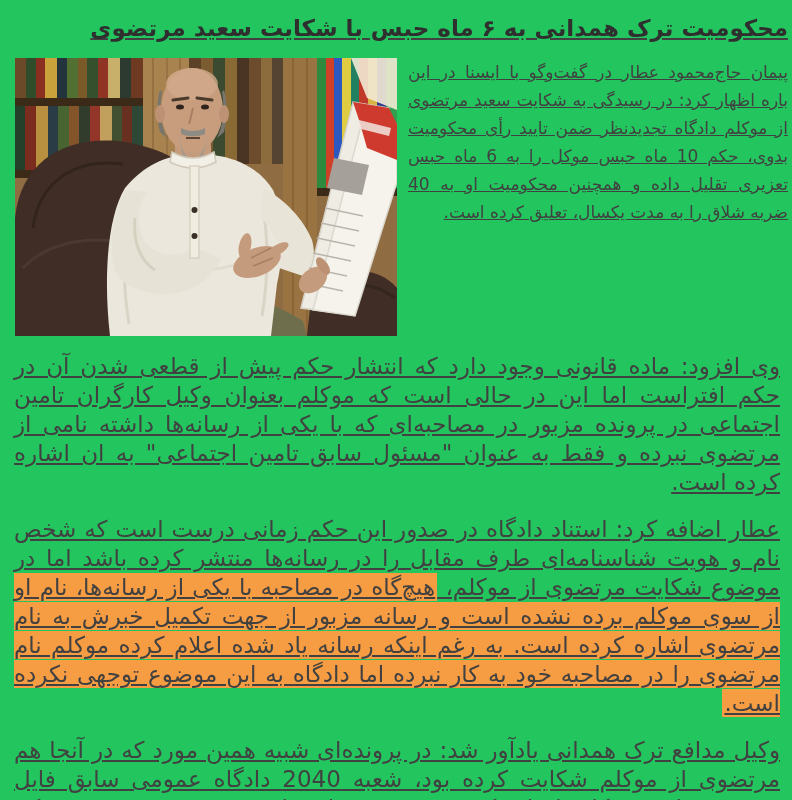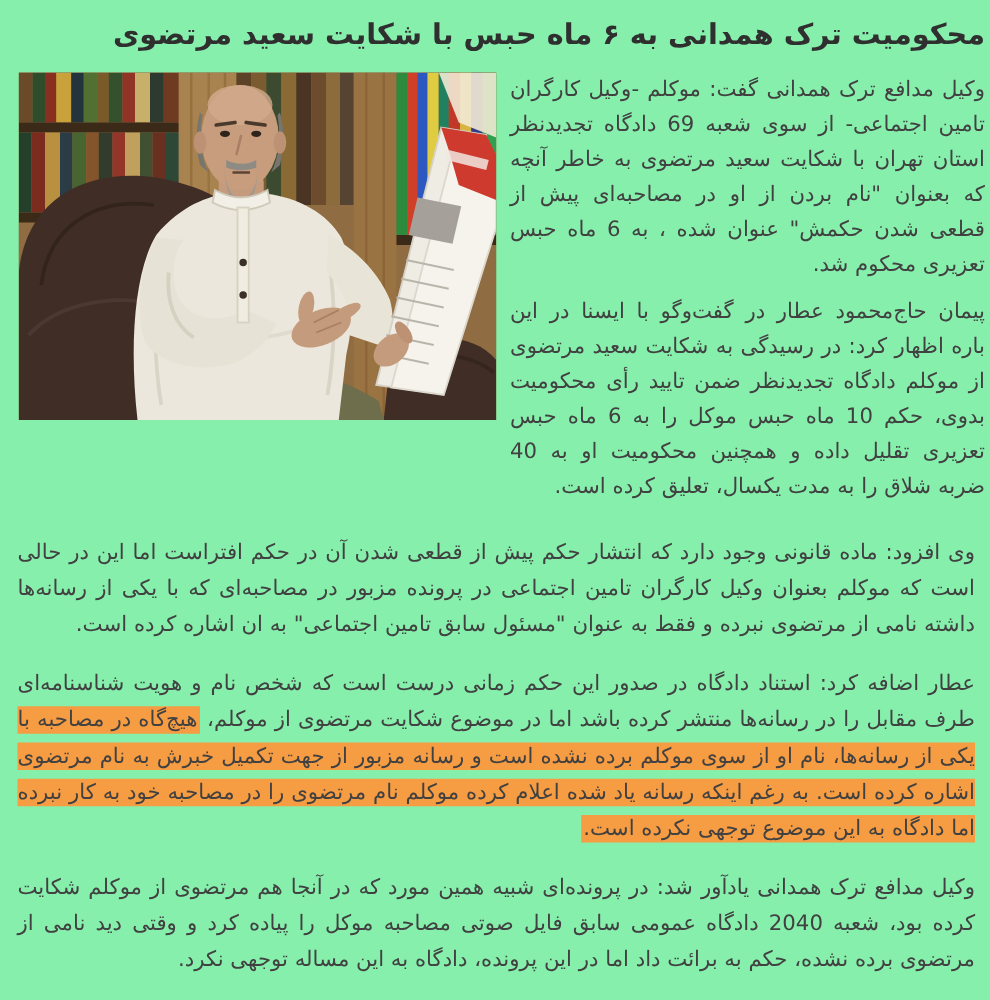--- a/index.html
+++ b/index.html
@@ -1,22 +1,23 @@
 <!DOCTYPE html>
 <html lang="fa" dir="rtl" style="--highlight: #F69C42; --body-text: #414141; --headline-text: #2F2F2F;"><head>
 <meta charset="utf-8">
 <style>
   html,body{margin:0;padding:0;background:#ffffff;}
   .page{
-    width:792px;height:800px;overflow:hidden;background:#86efac;
+    width:792px;height:800px;overflow:hidden;background:#22c55e;
     direction:rtl;
     font-family:"DejaVu Sans","Liberation Sans",sans-serif;
     color:var(--body-text,#414141);
     box-sizing:border-box;
     padding:8px 2px 14px 0;
+    text-decoration:underline;
   }
   h1.headline{
     margin:4px 2px 14px 10px;
     font-size:23px;line-height:32px;font-weight:bold;
     color:var(--headline-text,#2f2f2f);
     text-align:right;
   }
   .top-row{
     direction:ltr;
     display:flex;align-items:flex-start;gap:11px;
@@ -30,21 +31,21 @@
   .col{
     flex:1;direction:rtl;
   }
   .col p{
     margin:0 0 9px 0;
     font-size:17px;line-height:28px;
     text-align:justify;
   }
   p.full{
     margin:0 10px 18px 14px;
-    font-size:17px;line-height:29px;
+    font-size:23px;line-height:29px;
     text-align:justify;
   }
   mark.hl{
     background:var(--highlight,#f69c42);
     color:inherit;padding:1px 2px;
   }
 </style>
 </head>
 <body>
 
@@ -203,21 +204,20 @@
 
           <g>
             <ellipse cx="298" cy="222" rx="16" ry="11" fill="#c49b7c" transform="rotate(-40 298 222)"></ellipse>
             <ellipse cx="308" cy="208" rx="5" ry="10" fill="#bd9274" transform="rotate(-35 308 208)"></ellipse>
           </g>
         </g>
       </svg>
     </figure>
 
     <div class="col">
-      <p>وکیل مدافع ترک همدانی گفت: موکلم -وکیل کارگران تامین اجتماعی- از سوی شعبه 69 دادگاه تجدیدنظر استان تهران با شکایت سعید مرتضوی به خاطر آنچه که بعنوان "نام بردن از او در مصاحبه‌ای پیش از قطعی شدن حکمش" عنوان شده ، به 6 ماه حبس تعزیری محکوم شد.</p>
       <p>پیمان حاج‌محمود عطار در گفت‌وگو با ایسنا در این باره اظهار کرد: در رسیدگی به شکایت سعید مرتضوی از موکلم دادگاه تجدیدنظر ضمن تایید رأی محکومیت بدوی، حکم 10 ماه حبس موکل را به 6 ماه حبس تعزیری تقلیل داده  و همچنین محکومیت او به 40 ضربه شلاق را به مدت یکسال، تعلیق کرده است.</p>
     </div>
   </div>
 
   <p class="full">وی افزود: ماده قانونی وجود دارد که انتشار حکم پیش از قطعی شدن آن در حکم افتراست اما این در حالی است که موکلم بعنوان وکیل کارگران تامین اجتماعی در پرونده مزبور در مصاحبه‌ای که با یکی از رسانه‌ها داشته نامی از مرتضوی نبرده و فقط به عنوان "مسئول سابق تامین اجتماعی" به ان  اشاره کرده است.</p>
 
   <p class="full"><span>عطار اضافه کرد: استناد دادگاه در صدور این حکم زمانی درست است که شخص نام و هویت شناسنامه‌ای طرف مقابل را در رسانه‌ها منتشر کرده باشد اما در موضوع شکایت مرتضوی از موکلم، </span><mark class="hl">هیچ‌گاه در مصاحبه با یکی از رسانه‌ها، نام او از سوی موکلم برده نشده است و رسانه مزبور از جهت تکمیل خبرش به نام مرتضوی اشاره کرده است. به رغم اینکه رسانه یاد شده اعلام کرده موکلم نام مرتضوی را در مصاحبه خود به کار نبرده اما دادگاه به این موضوع توجهی نکرده است.</mark></p>
 
   <p class="full">وکیل مدافع ترک همدانی یادآور شد:  در پرونده‌ای شبیه همین مورد که در آنجا هم مرتضوی از موکلم شکایت کرده بود، شعبه 2040 دادگاه عمومی سابق فایل صوتی مصاحبه موکل را پیاده کرد و وقتی دید نامی از مرتضوی برده نشده، حکم به برائت داد اما در این پرونده، دادگاه به این مساله توجهی نکرد.</p>
 

